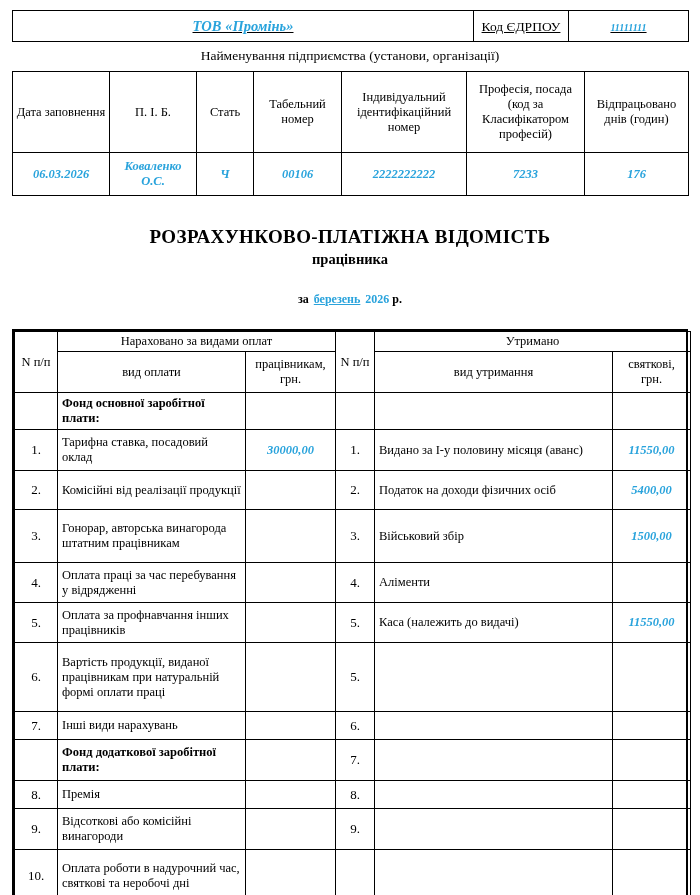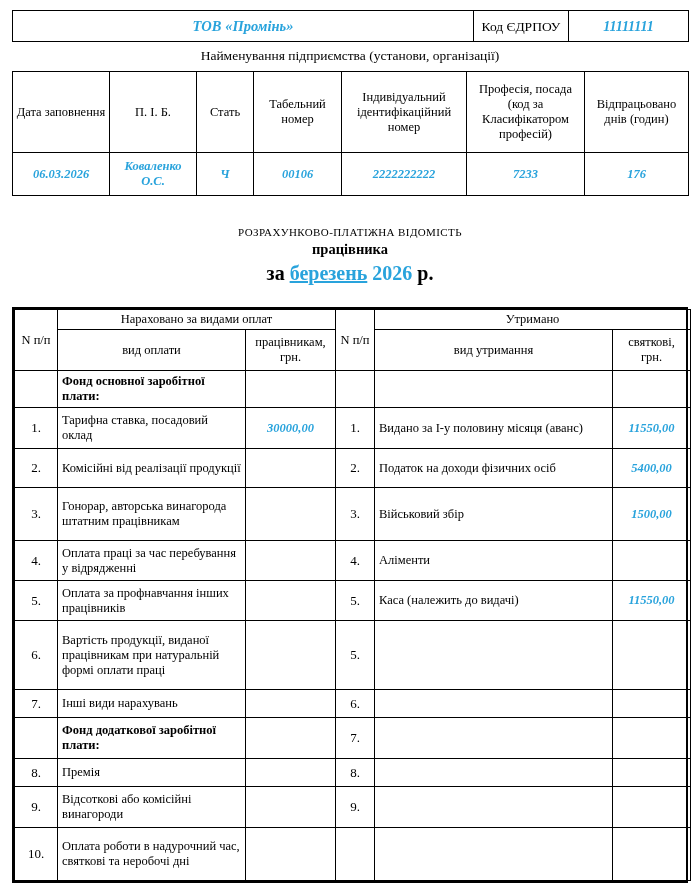--- a/index.html
+++ b/index.html
@@ -30,41 +30,41 @@
   .bold { font-weight: bold; }
   .val {
     color: #29a3dc;
     font-weight: bold;
     font-style: italic;
     font-size: 13px;
     text-align: center;
   }
 
   
-  .hdr-wrap { margin: 0 0 0 0; }
+  .hdr-wrap { margin: 0 0 0 0; text-decoration: underline; }
   table.hdr { width: 676px; border-collapse: collapse; table-layout: fixed; }
   table.hdr td {
     border: 1.6px solid #000;
     height: 28px;
     padding: 1px 4px;
     text-align: center;
     vertical-align: middle;
   }
   .company {
     color: #29a3dc;
     font-weight: bold;
     font-style: italic;
     font-size: 14.5px;
   }
   .edrpou-label { font-size: 13.5px; }
   .edrpou-val {
     color: #29a3dc;
     font-weight: bold;
     font-style: italic;
-    font-size: 14px;
+    font-size: 10px;
     margin-top: 36px;
   }
   .caption {
     text-align: center;
     font-size: 13.5px;
     padding: 6px 0 7px 0;
   }
 
   
   table.info { width: 676px; border-collapse: collapse; table-layout: fixed; }
@@ -75,32 +75,32 @@
     font-size: 12.5px;
     line-height: 1.2;
     padding: 3px 2px;
   }
   table.info td.hd { height: 74px; }
   table.info td.dv { height: 36px; }
 
   
   .title-block { text-align: center; margin-top: 30px; }
   .title-main {
-    font-size: 11px;
-    font-weight: normal;
+    font-size: 19px;
+    font-weight: bold;
     letter-spacing: 0.4px;
   }
   .title-sub {
     font-size: 14.5px;
     font-weight: bold;
     margin-top: 3px;
   }
   .period {
-    margin-top: 4px;
-    font-size: 20px;
+    margin-top: 24px;
+    font-size: 12px;
     font-weight: bold;
   }
   .period .mon {
     color: #29a3dc;
     text-decoration: underline;
     padding: 0 5px;
   }
   .period .yr { color: #29a3dc; }
 
   

